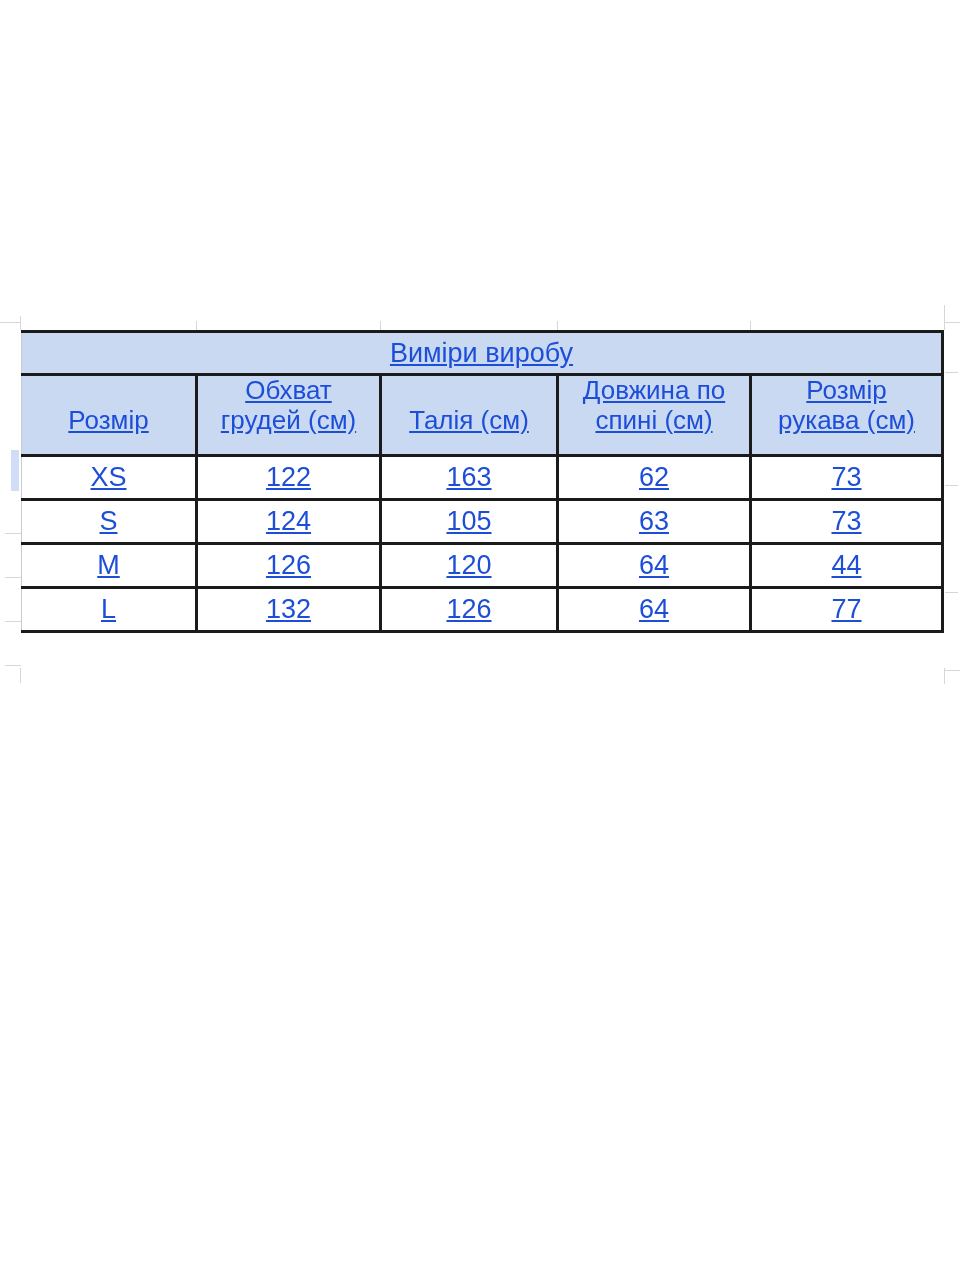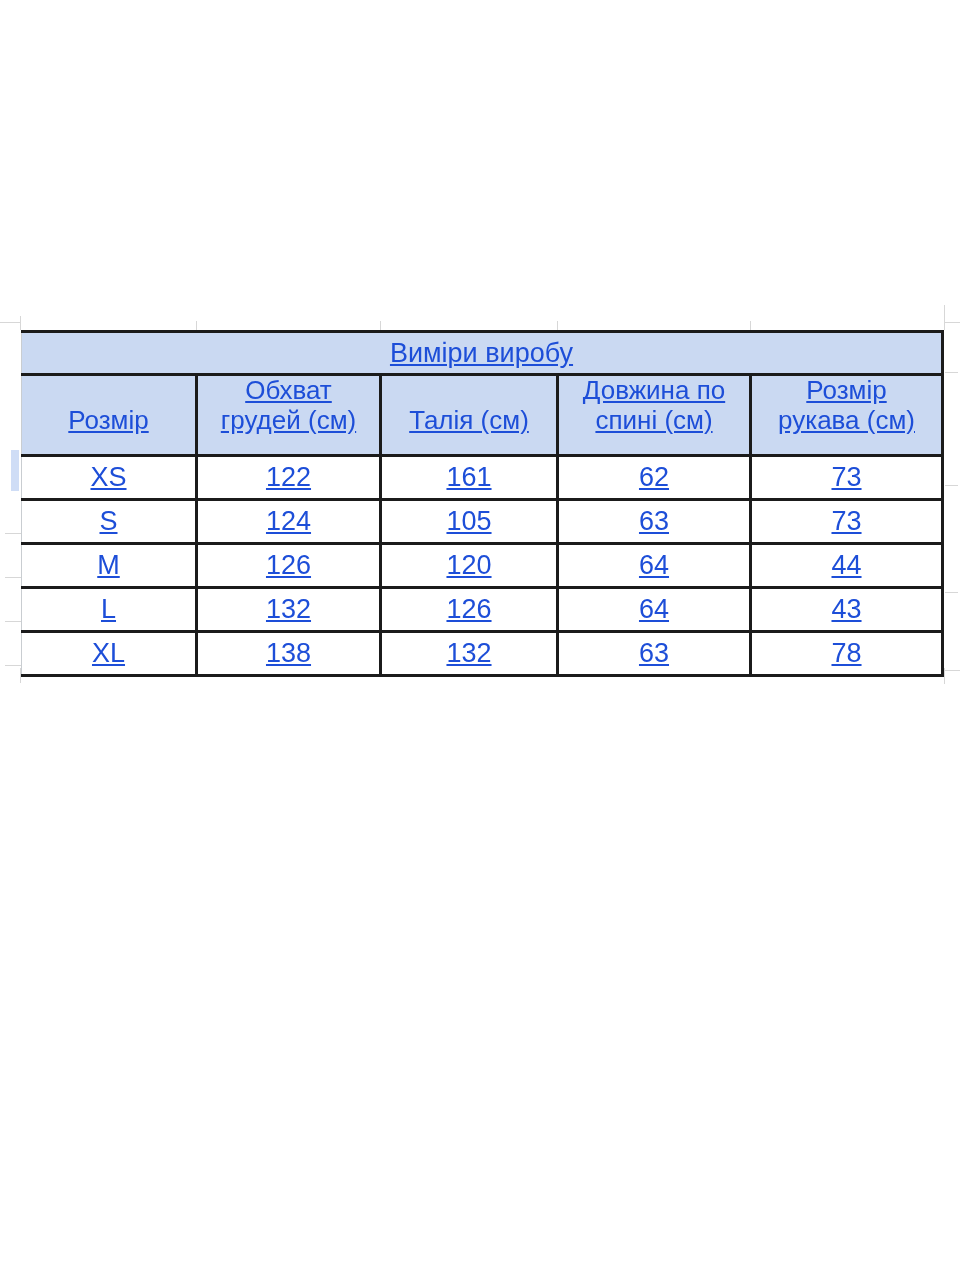--- a/index.html
+++ b/index.html
@@ -152,21 +152,21 @@
       </td>
       <td>
         <span>Розмір</span>
         <span>рукава (см)</span>
       </td>
     </tr>
 
     <tr class="data-row">
       <td>XS</td>
       <td>122</td>
-      <td>161</td>
+      <td>163</td>
       <td>62</td>
       <td>73</td>
     </tr>
     <tr class="data-row">
       <td>S</td>
       <td>124</td>
       <td>105</td>
       <td>63</td>
       <td>73</td>
     </tr>
@@ -175,24 +175,17 @@
       <td>126</td>
       <td>120</td>
       <td>64</td>
       <td>44</td>
     </tr>
     <tr class="data-row">
       <td>L</td>
       <td>132</td>
       <td>126</td>
       <td>64</td>
-      <td>43</td>
-    </tr>
-    <tr class="data-row">
-      <td>XL</td>
-      <td>138</td>
-      <td>132</td>
-      <td>63</td>
-      <td>78</td>
+      <td>77</td>
     </tr>
   </tbody>
     </table>
 </div>
 
 </body></html>

